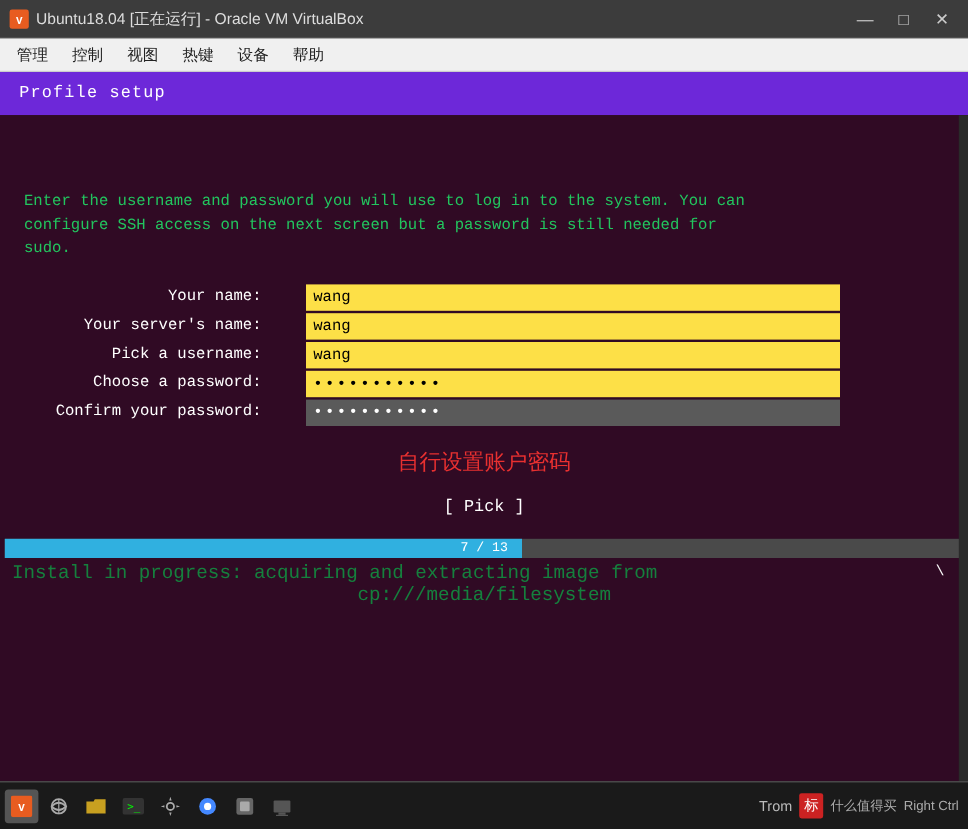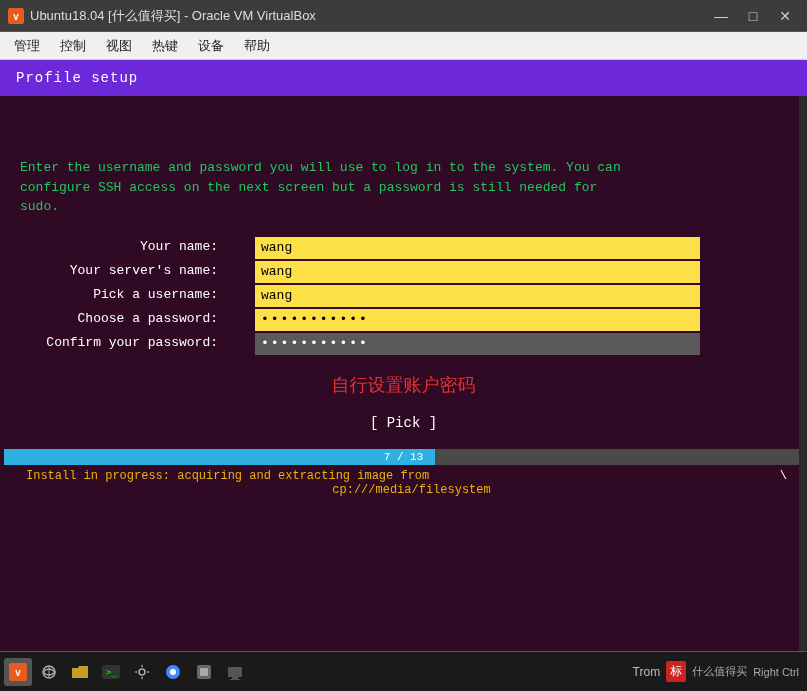--- a/index.html
+++ b/index.html
@@ -202,26 +202,25 @@
       left: 0; right: 0;
       text-align: center;
       color: #fff;
       font-size: 11px;
       font-family: 'Courier New', Courier, monospace;
       line-height: 16px;
     }
 
     
     .install-text {
-      color: #eab308;
-      font-size: 12px;
+      color: #15803d;
+      font-size: 16px;
       font-family: 'Courier New', Courier, monospace;
       padding: 4px 10px 2px 10px;
       text-align: left;
-      margin-left: 16px;
     }
 
     
     .right-scroll {
       position: absolute;
       right: 0;
       top: 36px;
       width: 8px;
       height: 560px;
       background: #2a2a2a;
@@ -289,21 +288,21 @@
 </head>
 <body>
 
 <div class="window-titlebar">
   <div class="window-icon">
     <svg width="14" height="14" viewBox="0 0 14 14">
         <circle cx="7" cy="7" r="6" fill="#e85c20"></circle>
         <text x="7" y="11" text-anchor="middle" font-size="9" fill="white" font-weight="bold">V</text>
       </svg>
   </div>
-  <span class="window-title">Ubuntu18.04 [什么值得买] - Oracle VM VirtualBox</span>
+  <span class="window-title">Ubuntu18.04 [正在运行] - Oracle VM VirtualBox</span>
   <div class="window-controls">
     <button class="window-control-btn">—</button>
     <button class="window-control-btn">□</button>
     <button class="window-control-btn close">✕</button>
   </div>
 </div>
 
 <div class="menubar">
   <span class="menubar-item">管理</span>
   <span class="menubar-item">控制</span>

